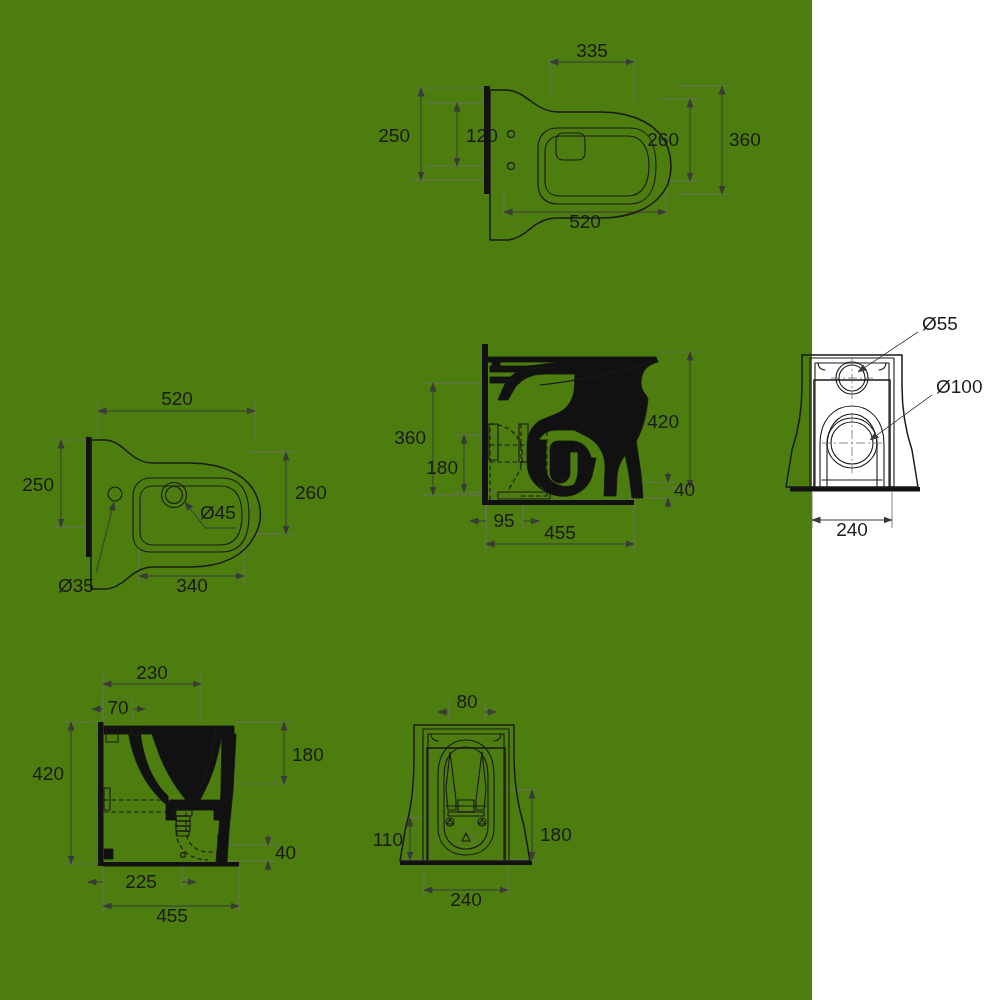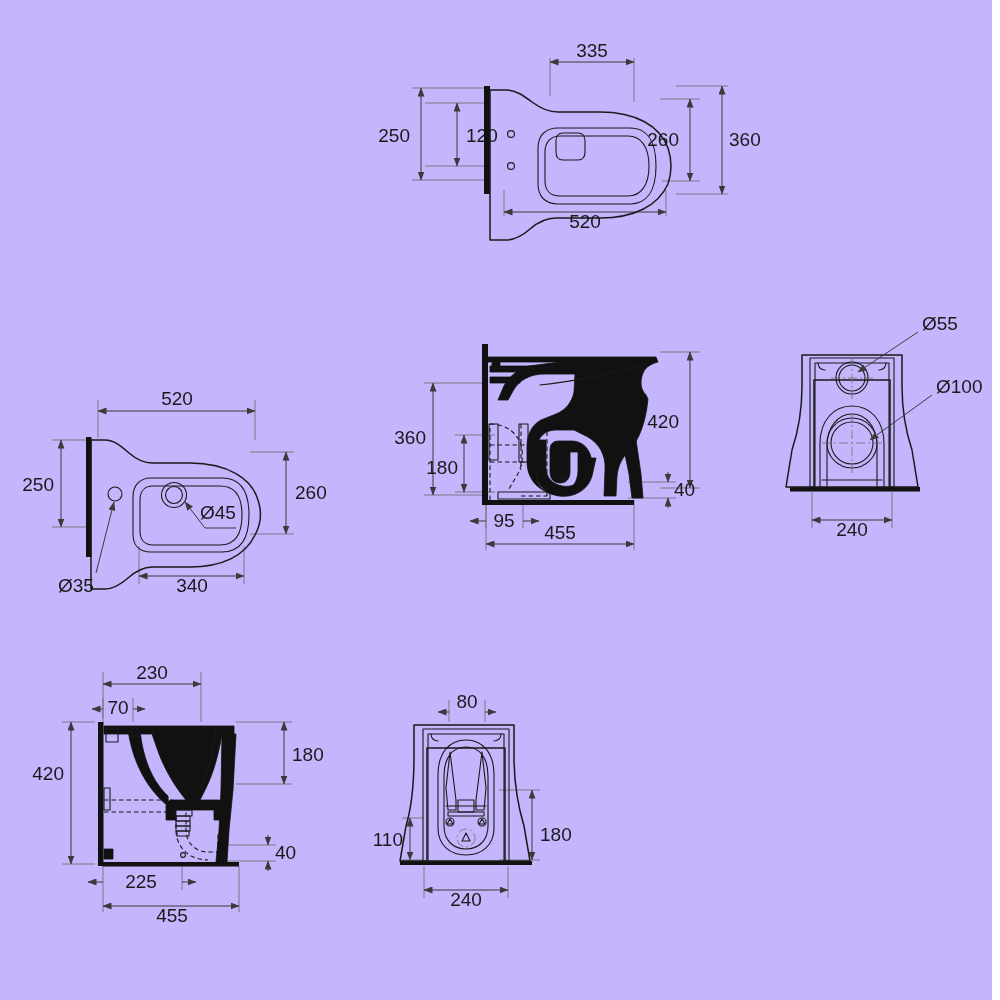--- a/index.html
+++ b/index.html
@@ -8,23 +8,23 @@
     background: #ffffff;
   }
   body {
     width: 1000px;
     height: 1000px;
     font-family: "Liberation Sans", sans-serif;
     overflow: hidden;
   }
   #sheet {
     position: relative;
-    width: 992px;
+    width: 812px;
     height: 1000px;
-    background: #c4b5fd;
+    background: #4d7c0f;
   }
   #sheet svg {
     position: absolute;
     top: 0;
     left: 0;
     width: 1000px;
     height: 1000px;
   }
   .dim-txt {
     font-family: "Liberation Sans", sans-serif;

